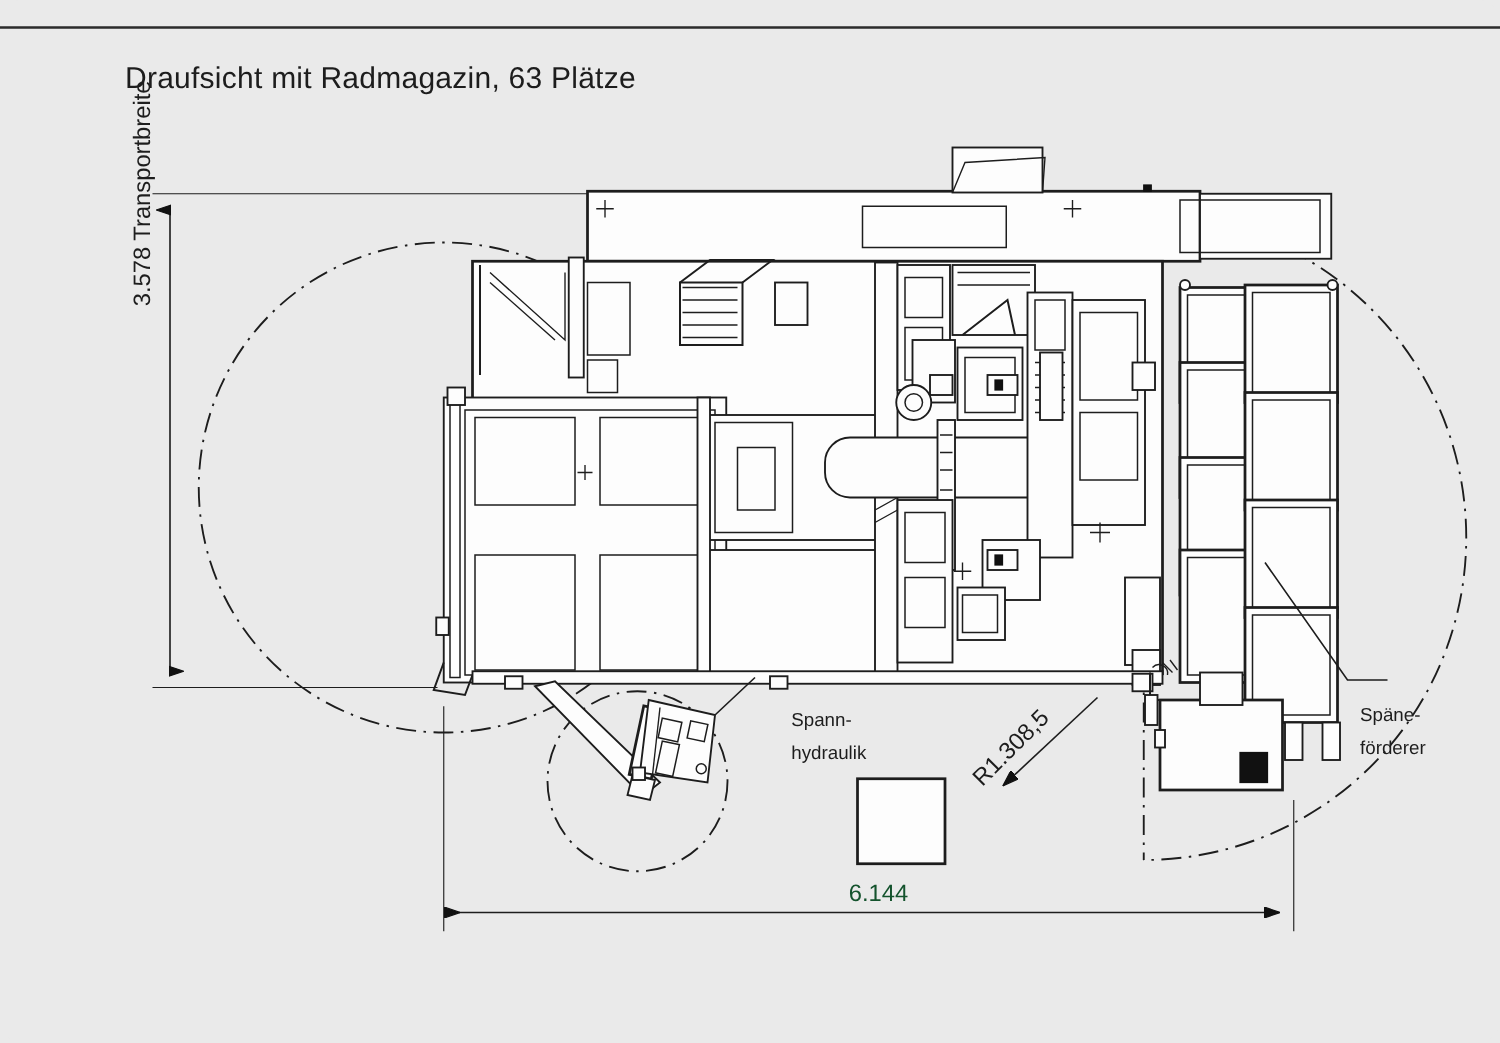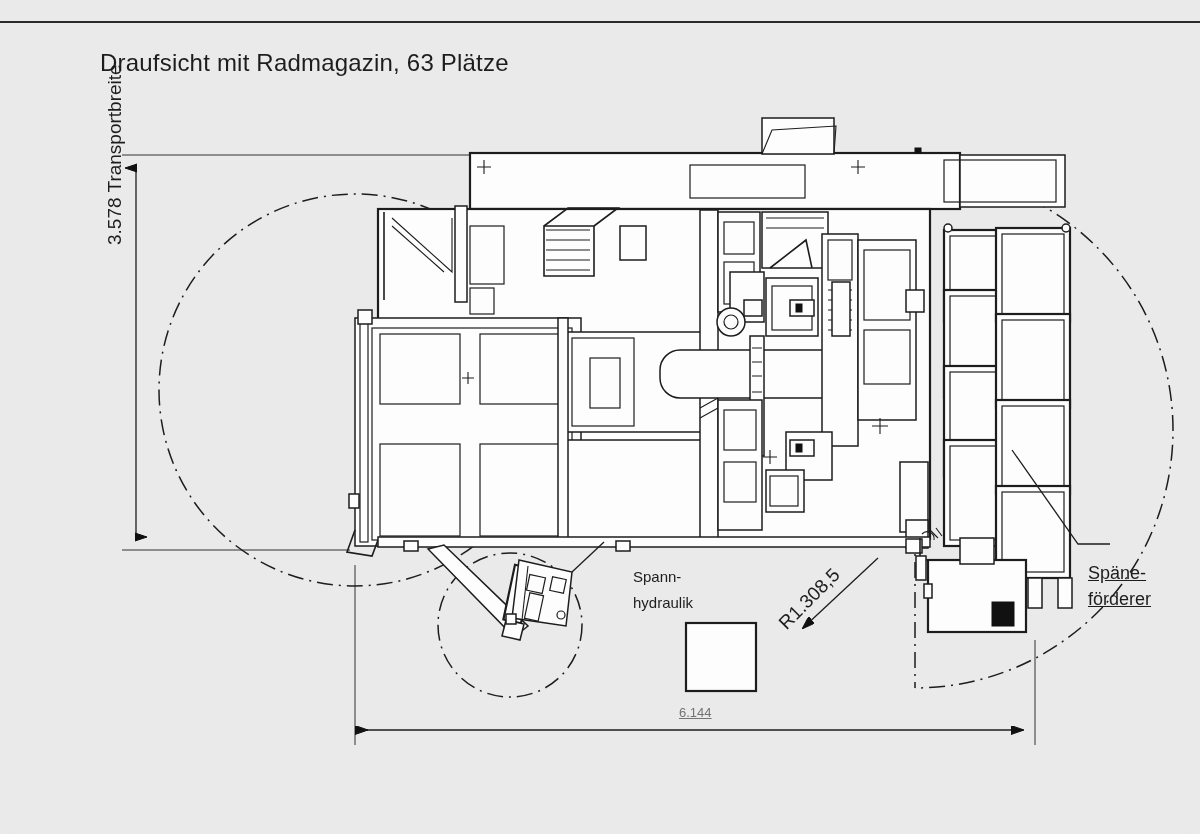--- a/index.html
+++ b/index.html
@@ -6,26 +6,26 @@
   body{width:1200px;height:834px;overflow:hidden;
        font-family:"Liberation Sans",sans-serif;}
   #page{position:relative;width:1200px;height:834px;background:#eaeaea;border-radius:18px;}
   #toprule{position:absolute;left:0;top:21px;width:1200px;height:2px;
            background:#2b2b2b;}
   #title{position:absolute;left:100px;top:49px;font-size:24px;color:#1d1d1d;
          letter-spacing:.2px;white-space:nowrap;}
   #dim-vert{position:absolute;left:104px;top:245px;width:230px;
             transform:rotate(-90deg);transform-origin:0 0;
             font-size:19px;color:#1d1d1d;white-space:nowrap;}
-  #dim-horiz{position:absolute;left:679px;top:705px;font-size:13px;
-             color:#737373;white-space:nowrap;text-decoration:underline;}
+  #dim-horiz{position:absolute;left:679px;top:705px;font-size:19px;
+             color:#14532d;white-space:nowrap;}
   #lbl-spann{position:absolute;left:633px;top:564px;font-size:15px;
              color:#1d1d1d;line-height:26px;white-space:nowrap;}
-  #lbl-spaene{position:absolute;left:1088px;top:560px;font-size:18px;
-              color:#1d1d1d;line-height:26px;white-space:nowrap;text-decoration:underline;}
+  #lbl-spaene{position:absolute;left:1088px;top:560px;font-size:15px;
+              color:#1d1d1d;line-height:26px;white-space:nowrap;}
   #lbl-radius{position:absolute;left:790px;top:612px;font-size:19px;
               color:#1d1d1d;white-space:nowrap;
               transform:rotate(-45deg);transform-origin:0 100%;}
   svg{position:absolute;left:0;top:0;}
   .ln{fill:none;stroke:#1d1d1d;}
   .t1{stroke-width:1.1;}
   .t15{stroke-width:1.6;}
   .fillw{fill:#fdfdfd;stroke:#1d1d1d;stroke-width:1.5;}
   .fillw2{fill:#fdfdfd;stroke:#1d1d1d;stroke-width:2.2;}
   .fillnone{fill:none;stroke:#1d1d1d;stroke-width:1.2;}

